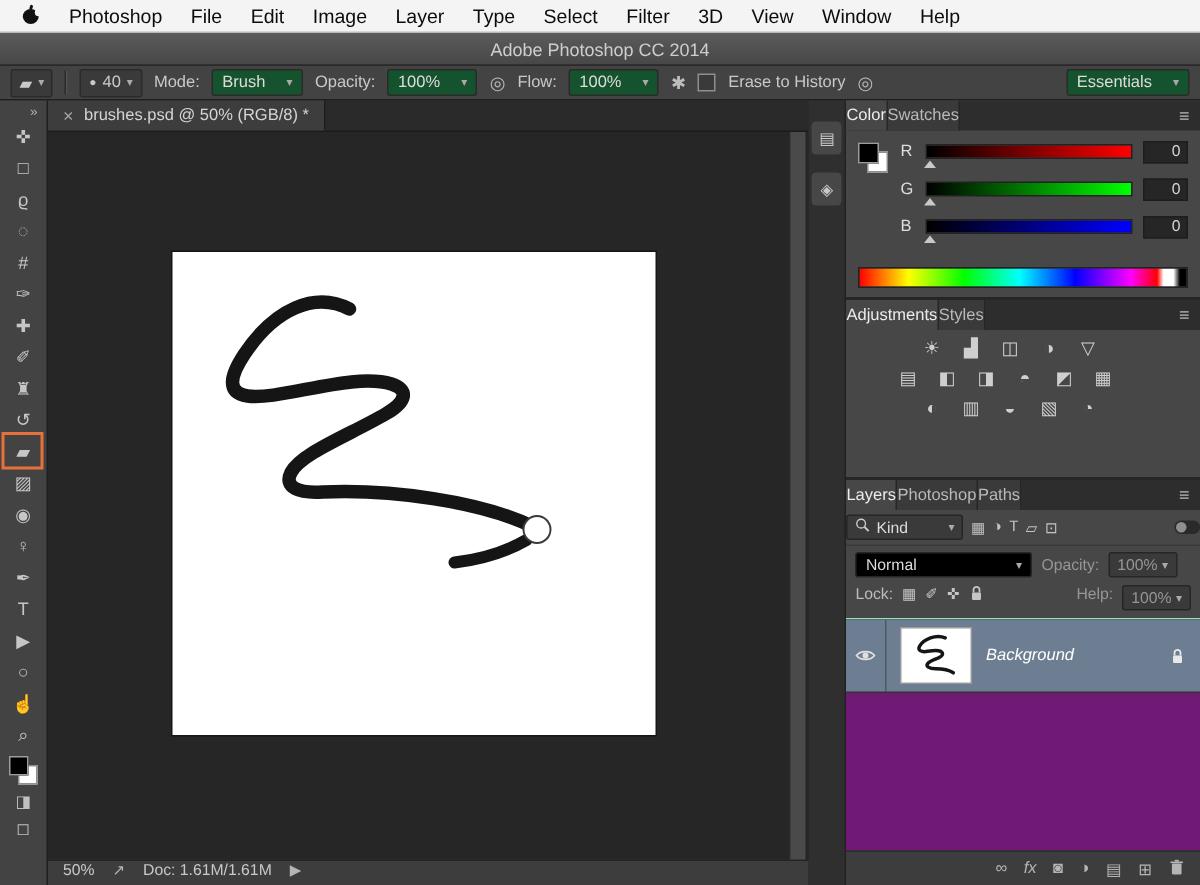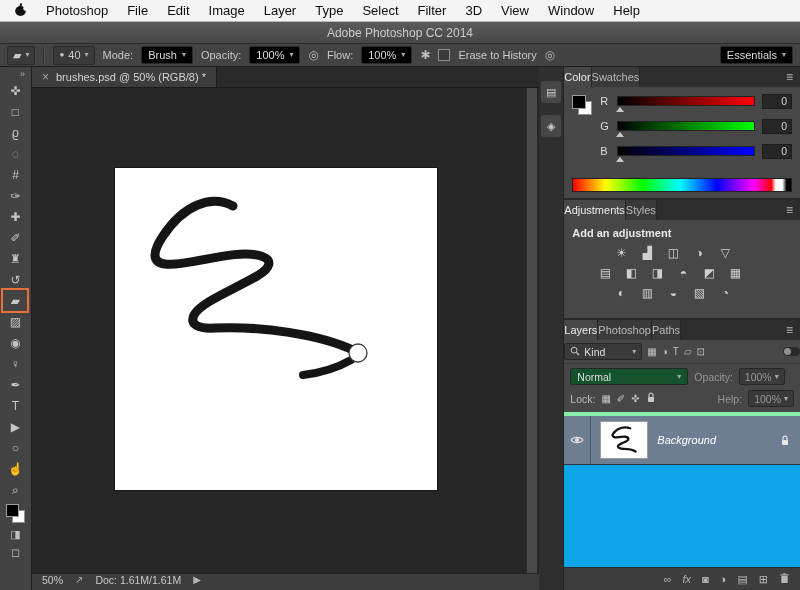--- a/index.html
+++ b/index.html
@@ -13,21 +13,21 @@
   
   .titlebar{height:22px;background:linear-gradient(#5b5b5b,#474747);display:flex;align-items:center;
             justify-content:center;font-size:12px;color:#cdcdcd;border-bottom:1px solid #2a2a2a;box-sizing:border-box}
   
   .optionsbar{height:23px;background:#434343;border-bottom:1px solid #1e1e1e;box-sizing:border-box;
               display:flex;align-items:center;gap:8px;padding:0 7px;font-size:11px;color:#c9c9c9}
   .toolpreset,.brushpreset{display:flex;align-items:center;gap:4px;background:#3a3a3a;border:1px solid #2a2a2a;
               border-radius:2px;height:17px;padding:0 5px}
   .dot{font-size:8px;line-height:1}
   .caret{font-size:8px;color:#aaa;line-height:1}
-  .obselect{display:flex;align-items:center;gap:5px;background:#000000;border:1px solid #2a2a2a;border-radius:2px;
+  .obselect{display:flex;align-items:center;gap:14px;background:#14532d;border:1px solid #2a2a2a;border-radius:2px;
             height:16px;padding:0 6px;color:#ddd}
   .obicon{font-size:12px;color:#bdbdbd}
   .checkbox{width:10px;height:10px;border:1px solid #909090;background:#3a3a3a;display:inline-block}
   .vdiv{width:1px;height:16px;background:#2a2a2a;border-right:1px solid #555}
   .spacer{flex:1}
   
   .main{display:flex;height:523px}
   
   .toolbar{width:32px;background:#434343;border-right:1px solid #202020;box-sizing:border-box;
            display:flex;flex-direction:column;align-items:center;padding-top:1px}
@@ -90,29 +90,29 @@
   
   .layers{flex:1;display:flex;flex-direction:column;margin-bottom:0}
   .lfilter{display:flex;align-items:center;gap:5px;padding:3px 0;border-bottom:1px solid #3a3a3a}
   .kindsel{display:flex;align-items:center;gap:4px;background:#3a3a3a;border:1px solid #262626;border-radius:2px;
            height:15px;padding:0 5px;font-size:10.5px;color:#ddd;width:66px}
   .kindsel .txt{flex:1}
   .lficon{font-size:10px;color:#c2c2c2}
   .ftoggle{margin-left:auto;width:17px;height:9px;background:#2a2a2a;border-radius:5px;position:relative}
   .ftoggle::after{content:"";position:absolute;left:1px;top:1px;width:7px;height:7px;border-radius:50%;background:#8f8f8f}
   .lblend{display:flex;align-items:center;gap:6px;padding:4px 6px 2px;font-size:10.5px}
-  .blendsel{display:flex;align-items:center;justify-content:space-between;background:#14532d;border:1px solid #262626;
+  .blendsel{display:flex;align-items:center;justify-content:space-between;background:#000000;border:1px solid #262626;
             border-radius:2px;height:15px;padding:0 6px;color:#ddd;width:104px}
   .dimlabel{color:#969696}
   .valbox{display:flex;align-items:center;gap:3px;background:#3a3a3a;border:1px solid #262626;border-radius:2px;
           height:15px;padding:0 5px;color:#969696}
-  .llock{display:flex;align-items:center;gap:6px;padding:3px 6px 5px;font-size:10.5px;color:#bdbdbd;
-         border-bottom:4px solid #86efac}
+  .llock{display:flex;align-items:flex-start;gap:6px;padding:3px 6px 5px;font-size:10.5px;color:#bdbdbd;
+         border-bottom:1px solid #86efac}
   .lockicon{font-size:10px;color:#c5c5c5}
-  .llist{flex:1;background:#0ea5e9;overflow:hidden}
+  .llist{flex:1;background:#701a75;overflow:hidden}
   .layerrow{display:flex;align-items:center;height:48px;background:#6e7e92;border-bottom:1px solid #323232}
   .eyecell{width:26px;align-self:stretch;display:flex;align-items:center;justify-content:center;
            border-right:1px solid rgba(0,0,0,.3)}
   .thumbcell{margin:0 9px;width:46px;height:36px;background:#fff;border:1px solid #9a9a9a;overflow:hidden}
   .lname{font-style:italic;color:#ffffff;font-size:11px}
   .lockcell{margin-left:auto;margin-right:10px;display:flex;align-items:center}
   .lbottom{height:22px;background:#3d3d3d;border-top:1px solid #2b2b2b;display:flex;align-items:center;
            justify-content:flex-end;gap:11px;padding:0 10px;font-size:11px;color:#b5b5b5}
   .lbottom .fx{font-style:italic}
 </style>
@@ -329,21 +329,20 @@
       </div>
     </div>
 
     <div class="panel" style="height:118px">
       <div class="tabstrip">
         <span class="ptab active">Adjustments</span>
         <span class="ptab">Styles</span>
         <span class="pmenu">≡</span>
       </div>
       <div class="adjbody">
-        <div class="adjheader">Add an adjustment</div>
         <div class="adjrow r1">
           <span class="adj">☀</span>
           <span class="adj">▟</span>
           <span class="adj">◫</span>
           <span class="adj">◑</span>
           <span class="adj">▽</span>
         </div>
         <div class="adjrow r2">
           <span class="adj">▤</span>
           <span class="adj">◧</span>

